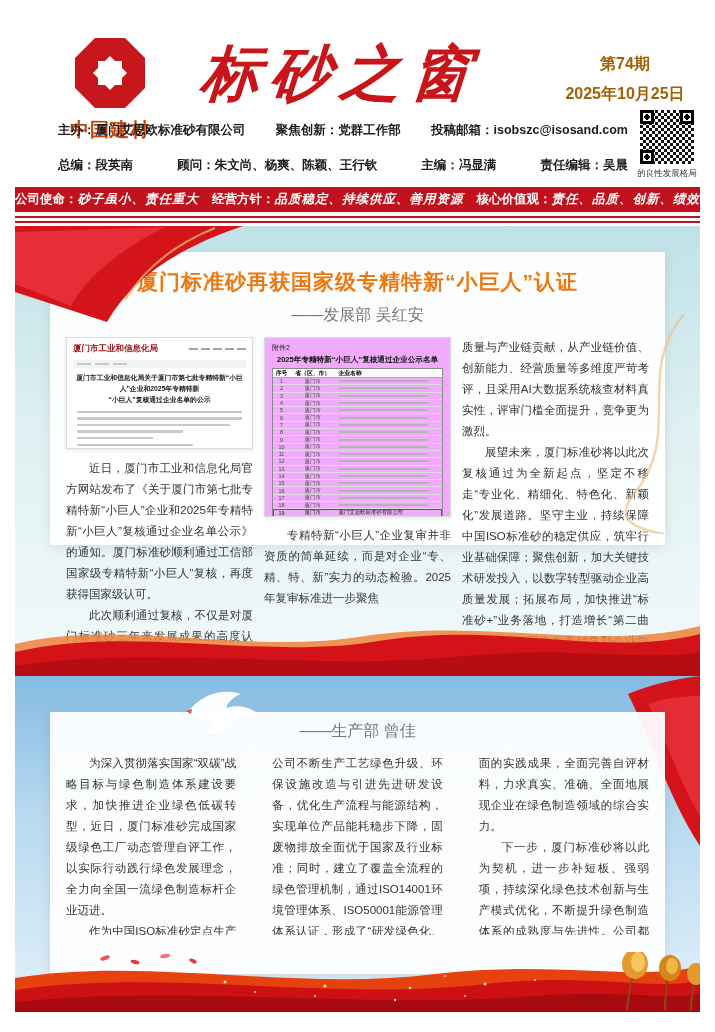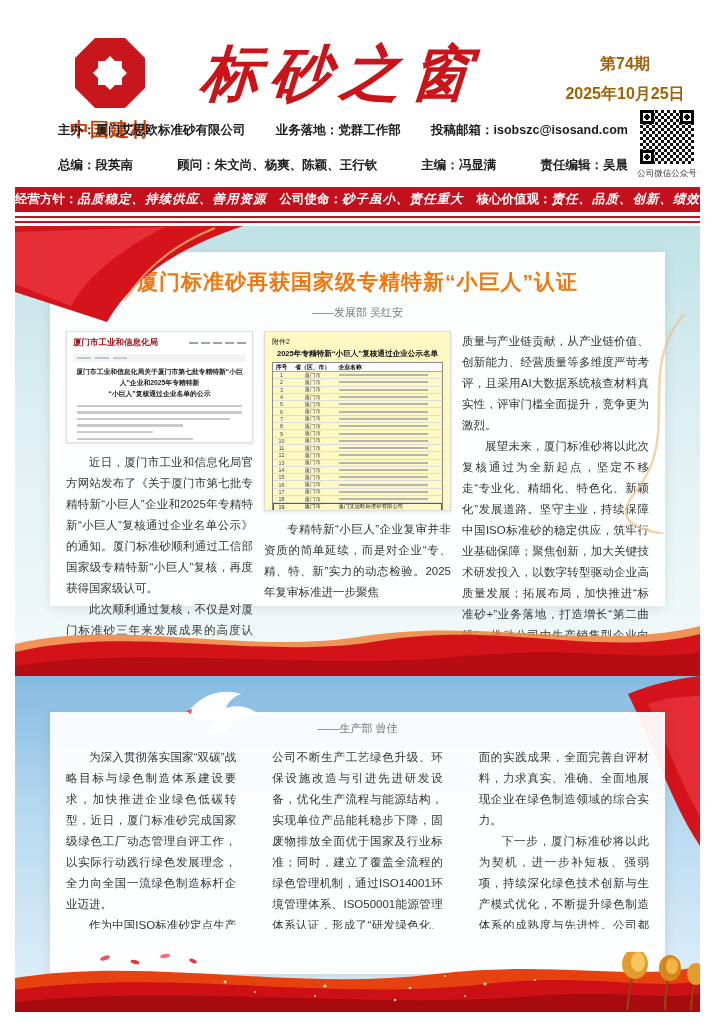--- a/index.html
+++ b/index.html
@@ -35,24 +35,24 @@
   .mb-value { font-size:12.5px; font-family:"DejaVu Serif", serif; font-style:italic; font-weight:600; letter-spacing:1px; }
   .double-rule { position:absolute; left:15px; top:216px; width:685px; height:7px;
     border-top:2px solid #c2101c; border-bottom:2px solid #c2101c; }
 
   
   .sec { position:absolute; left:15px; width:685px; overflow:hidden; }
   .sec1 { top:226px; height:450px; background:linear-gradient(180deg,#bfe2e7 0%,#dff0f2 45%,#f3fafa 100%); }
   .sec2 { top:676px; height:336px; background:linear-gradient(180deg,#85bbe2 0%,#b7d9ef 40%,#e3f1fa 100%); }
   .deco { position:absolute; pointer-events:none; }
   .panel { position:absolute; background:rgba(255,255,255,0.94); box-shadow:0 2px 10px rgba(60,60,60,.12); z-index:2; }
-  .panel1 { left:35px; top:26px; width:615px; height:354px; }
+  .panel1 { left:35px; top:26px; width:615px; height:293px; }
   .panel2 { left:35px; top:36px; width:615px; height:262px; }
   .art-title { text-align:center; font-size:21px; font-weight:bold; color:#ee7710; margin-top:16px; letter-spacing:1px; }
-  .byline { text-align:center; font-size:11px; color:#777; margin-top:9px; }
+  .byline { text-align:center; font-size:16px; color:#777; margin-top:9px; }
   .cols { display:flex; gap:11px; padding:0 16px; margin-top:11px; overflow:hidden; }
   .cols1 { height:306px; } .cols2 { height:182px;gap:36px; }
   .col { flex:1; min-width:0; }
   .col p { font-size:11.5px; line-height:21px; color:#333; text-align:justify; }
   .col p.ind { text-indent:2em; }
 
   
   .gov { width:100%; height:112px; background:#fff; border:1px solid #dcdcdc; box-shadow:0 1px 4px rgba(0,0,0,.12);
     margin-bottom:9px; overflow:hidden; }
   .gov-head { display:flex; justify-content:space-between; align-items:center; padding:5px 6px 3px; }
@@ -60,21 +60,21 @@
   .gov-nav { display:flex; gap:3px; }
   .gov-nav i { display:block; width:9px; height:2.5px; background:#9aa4b0; }
   .gov-crumb { margin:2px 6px 5px; height:8px; background:#f1f3f5; display:flex; align-items:center; gap:4px; padding:0 4px; }
   .gov-crumb i { display:block; width:14px; height:2px; background:#c3c9cf; }
   .gov-title { font-size:6.8px; font-weight:bold; color:#222; text-align:center; line-height:1.6; padding:0 9px; }
   .gov-body { padding:5px 10px 0; }
   .gov-body i { display:block; height:2.4px; background:#c9c9c9; margin-bottom:4.2px; }
   .gb1{width:100%}.gb2{width:100%}.gb3{width:93%}.gb4{width:64%}.gb5{width:46%}.gb6{width:70%}
 
   
-  .annex { width:100%; height:180px; background:#fef9c3; border:1px solid #dcdcdc; box-shadow:0 1px 4px rgba(0,0,0,.12);
+  .annex { width:100%; height:180px; background:#f0abfc; border:1px solid #dcdcdc; box-shadow:0 1px 4px rgba(0,0,0,.12);
     margin-bottom:8px; padding:5px 7px; overflow:hidden; }
   .ax-label { font-size:7px; color:#222; }
   .ax-title { font-size:7.6px; font-weight:bold; color:#111; text-align:center; margin:2px 0 3px; }
   .ax-table { border:1px solid #8a8a8a; }
   .axh, .axr { display:flex; align-items:center; }
   .axh { height:9px; font-size:5.8px; font-weight:bold; background:#fafafa; border-bottom:1px solid #aaa; }
   .axr { height:7.3px; font-size:5.4px; color:#444; border-bottom:1px solid #ddd; }
   .axr:last-child { border-bottom:none; }
   .axc { display:flex; align-items:center; justify-content:center; overflow:hidden; white-space:nowrap; }
   .axc.n { width:10%; } .axc.r { width:27%; } .axc.e { flex:1; justify-content:flex-start; padding-left:3px; }
@@ -110,42 +110,42 @@
   <div class="issue-block">
     <div class="issue-no">第74期</div>
     <div class="issue-date">2025年10月25日</div>
   </div>
 
   <div class="qr">
     <span class="finder f1"></span>
     <span class="finder f2"></span>
     <span class="finder f3"></span>
   </div>
-  <div class="qr-caption">公司微信公众号</div>
+  <div class="qr-caption">的良性发展格局</div>
 
   <div class="mast-row mast-row1">
     <span><span>主办：</span><span>厦门艾思欧标准砂有限公司</span></span>
-    <span><span>业务落地：</span><span>党群工作部</span></span>
+    <span><span>聚焦创新：</span><span>党群工作部</span></span>
     <span><span>投稿邮箱：</span><span>isobszc@isosand.com</span></span>
   </div>
   <div class="mast-row mast-row2">
     <span><span>总编：</span><span>段英南</span></span>
     <span><span>顾问：</span><span>朱文尚、杨爽、陈颖、王行钦</span></span>
     <span><span>主编：</span><span>冯显满</span></span>
     <span><span>责任编辑：</span><span>吴晨</span></span>
   </div>
 
   <div class="mission-banner">
     <span class="mb-group">
+        <span class="mb-label">公司使命：</span>
+        <span class="mb-value">砂子虽小、责任重大</span>
+      </span>
+    <span class="mb-group">
         <span class="mb-label">经营方针：</span>
         <span class="mb-value">品质稳定、持续供应、善用资源</span>
-      </span>
-    <span class="mb-group">
-        <span class="mb-label">公司使命：</span>
-        <span class="mb-value">砂子虽小、责任重大</span>
       </span>
     <span class="mb-group">
         <span class="mb-label">核心价值观：</span>
         <span class="mb-value">责任、品质、创新、绩效</span>
       </span>
   </div>
   <div class="double-rule"></div>
 
   <section class="sec sec1">
     <svg class="deco flag-tl" width="330" height="96" viewBox="0 0 330 96">

